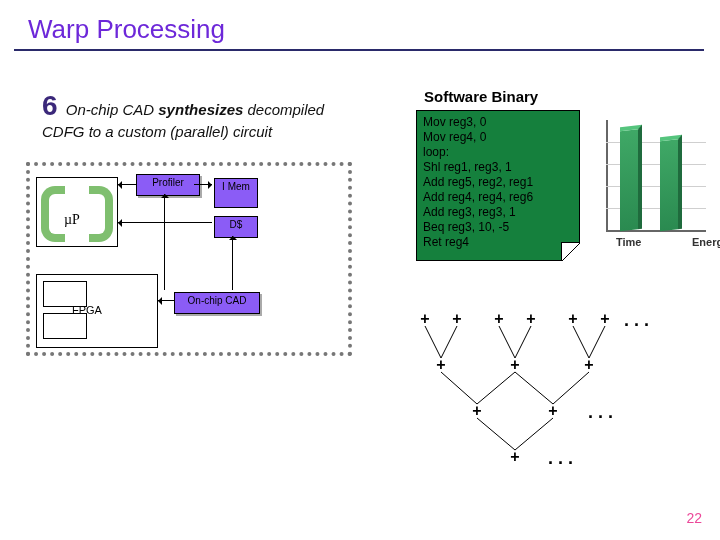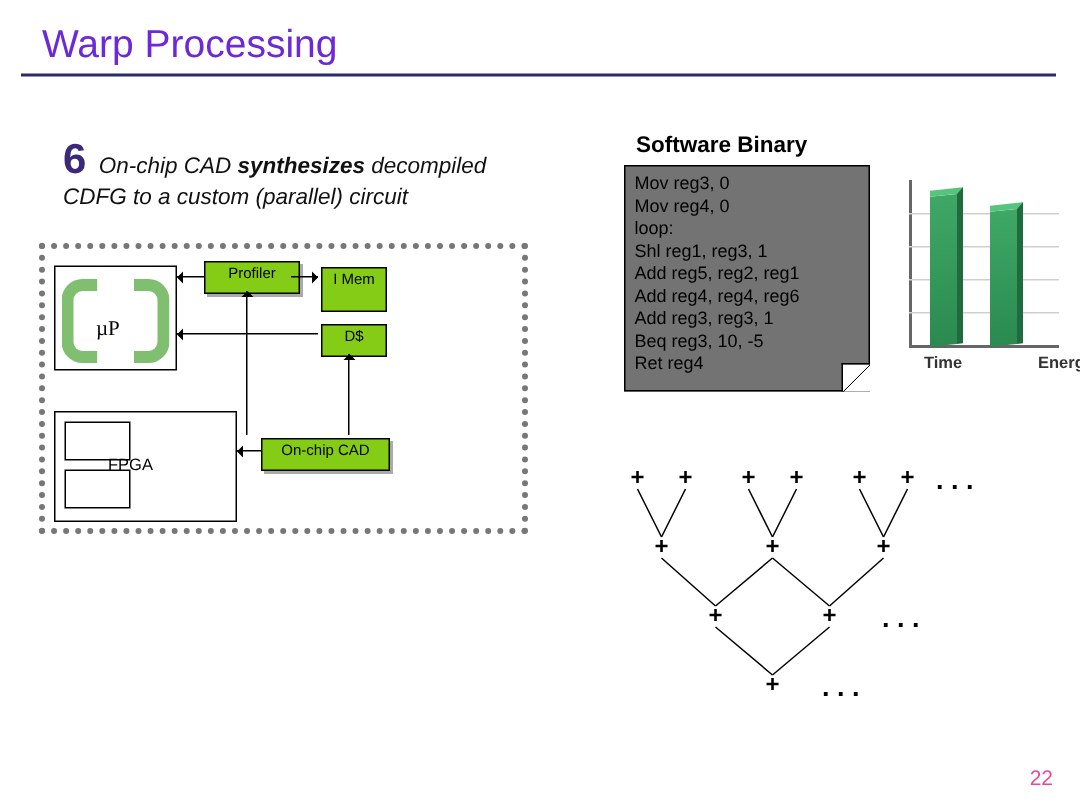--- a/index.html
+++ b/index.html
@@ -48,21 +48,21 @@
     left: 26px;
     top: 162px;
     width: 326px;
     height: 194px;
     border: 4px dotted #777;
     padding: 6px;
     box-sizing: border-box;
   }
   .smallbox {
     position: absolute;
-    background: #84cc16;
+    background: #8b5cf6;
     border: 1px solid #000;
     font-family: Verdana, sans-serif;
     font-size: 10px;
     text-align: center;
     line-height: 1.1;
     padding: 2px 3px;
   }
   .profiler { left: 136px; top: 174px; width: 56px; height: 16px; box-shadow: 2px 2px 0 #aaa;}
   .imem     { left: 214px; top: 178px; width: 36px; height: 24px; }
   .dbox     { left: 214px; top: 216px; width: 36px; height: 16px; }
@@ -95,21 +95,21 @@
   .ah-r::after{ right:-4px; top:-3px; border-left-color:#000;}
   .ah-l::after{ left:-4px; top:-3px; border-right-color:#000;}
   .ah-u::after{ top:-4px; left:-3px; border-bottom-color:#000;}
 
   
   .sb-title { position:absolute; left:424px; top:88px; font-family: Arial, sans-serif; font-weight:bold; font-size:15px;}
   .code {
     position:absolute; left:416px; top:110px;
     width: 150px;
     border:1px solid #000;
-    background:#737373;
+    background:#15803d;
     font-family: Arial, sans-serif;
     font-size: 12px;
     line-height: 1.25;
     padding: 4px 6px 10px 6px;
   }
   .code::after{
     content:"";
     position:absolute;
     right:-1px; bottom:-1px;
     width:18px; height:18px;

